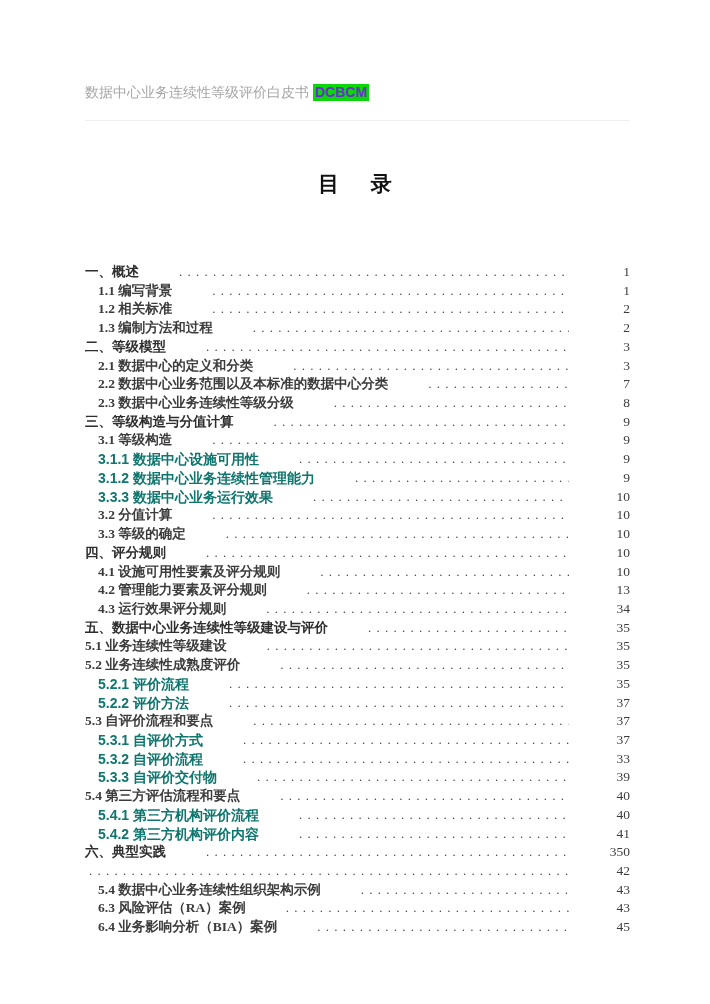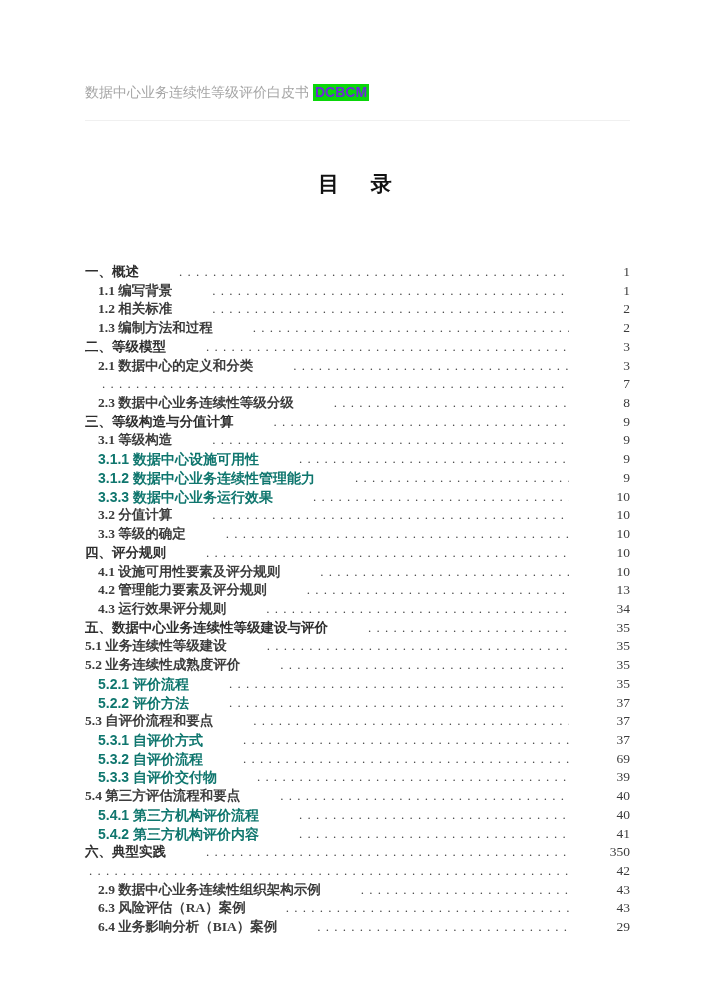--- a/index.html
+++ b/index.html
@@ -153,20 +153,21 @@
       <span class="toc-text">二、等级模型</span>
       <span class="toc-dots"></span>
       <span class="toc-page">3</span>
     </div>
     <div class="toc-row sub ind1">
       <span class="toc-text">2.1 数据中心的定义和分类</span>
       <span class="toc-dots"></span>
       <span class="toc-page">3</span>
     </div>
     <div class="toc-row sub ind1">
+      <span class="toc-text">2.2 数据中心业务范围以及本标准的数据中心分类</span>
       <span class="toc-dots"></span>
       <span class="toc-page">7</span>
     </div>
     <div class="toc-row sub ind1">
       <span class="toc-text">2.3 数据中心业务连续性等级分级</span>
       <span class="toc-dots"></span>
       <span class="toc-page">8</span>
     </div>
     <div class="toc-row chapter">
       <span class="toc-text">三、等级构造与分值计算</span>
@@ -254,21 +255,21 @@
       <span class="toc-page">37</span>
     </div>
     <div class="toc-row subbold ind1">
       <span class="toc-text">5.3.1 自评价方式</span>
       <span class="toc-dots"></span>
       <span class="toc-page">37</span>
     </div>
     <div class="toc-row subbold ind1">
       <span class="toc-text">5.3.2 自评价流程</span>
       <span class="toc-dots"></span>
-      <span class="toc-page">69</span>
+      <span class="toc-page">33</span>
     </div>
     <div class="toc-row subbold ind1">
       <span class="toc-text">5.3.3 自评价交付物</span>
       <span class="toc-dots"></span>
       <span class="toc-page">39</span>
     </div>
     <div class="toc-row sub">
       <span class="toc-text">5.4 第三方评估流程和要点</span>
       <span class="toc-dots"></span>
       <span class="toc-page">40</span>
@@ -286,27 +287,27 @@
     <div class="toc-row chapter">
       <span class="toc-text">六、典型实践</span>
       <span class="toc-dots"></span>
       <span class="toc-page">350</span>
     </div>
     <div class="toc-row sub">
       <span class="toc-dots"></span>
       <span class="toc-page">42</span>
     </div>
     <div class="toc-row sub ind1">
-      <span class="toc-text">2.9 数据中心业务连续性组织架构示例</span>
+      <span class="toc-text">5.4 数据中心业务连续性组织架构示例</span>
       <span class="toc-dots"></span>
       <span class="toc-page">43</span>
     </div>
     <div class="toc-row sub ind1">
       <span class="toc-text">6.3 风险评估（RA）案例</span>
       <span class="toc-dots"></span>
       <span class="toc-page">43</span>
     </div>
     <div class="toc-row sub ind1">
       <span class="toc-text">6.4 业务影响分析（BIA）案例</span>
       <span class="toc-dots"></span>
-      <span class="toc-page">29</span>
+      <span class="toc-page">45</span>
     </div>
   </div>
 
 </body></html>

